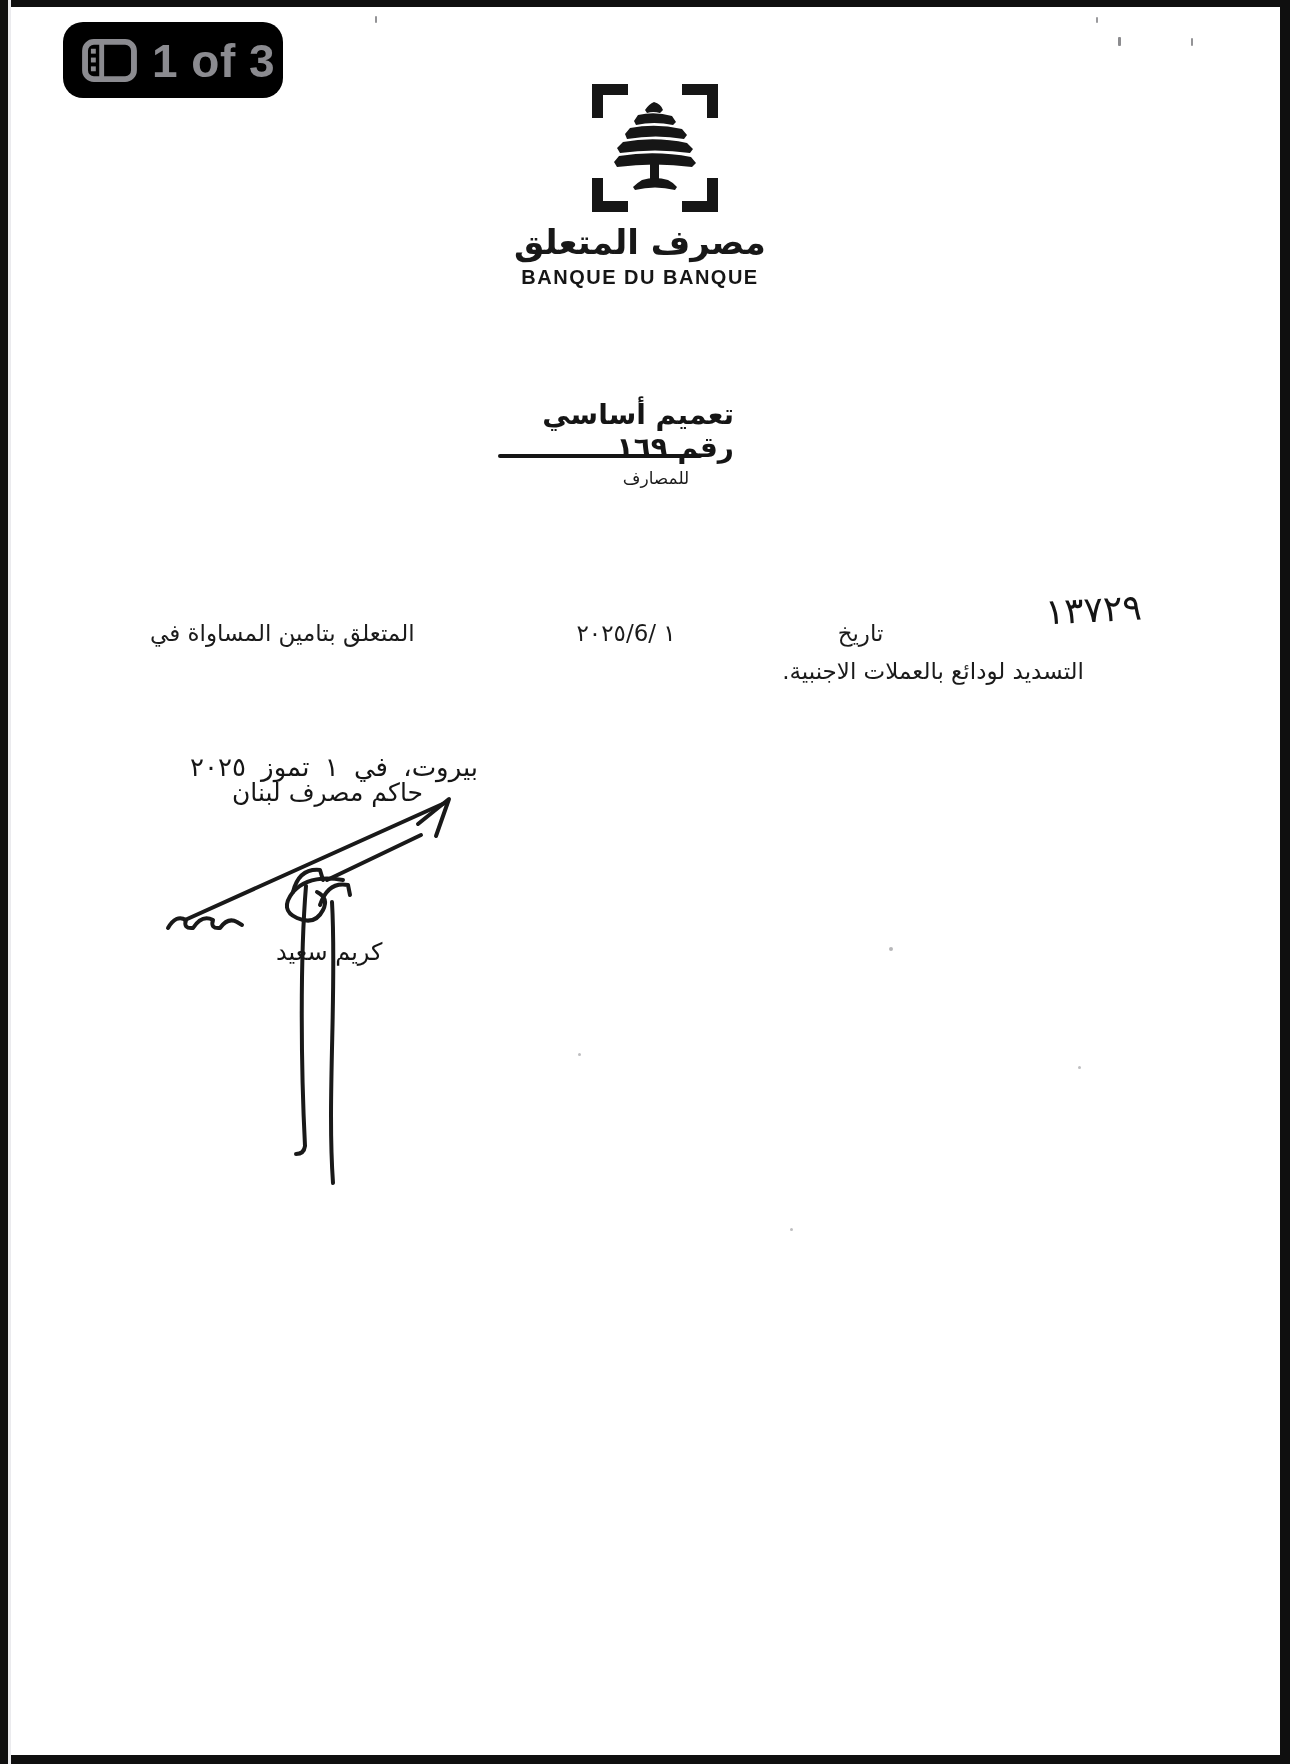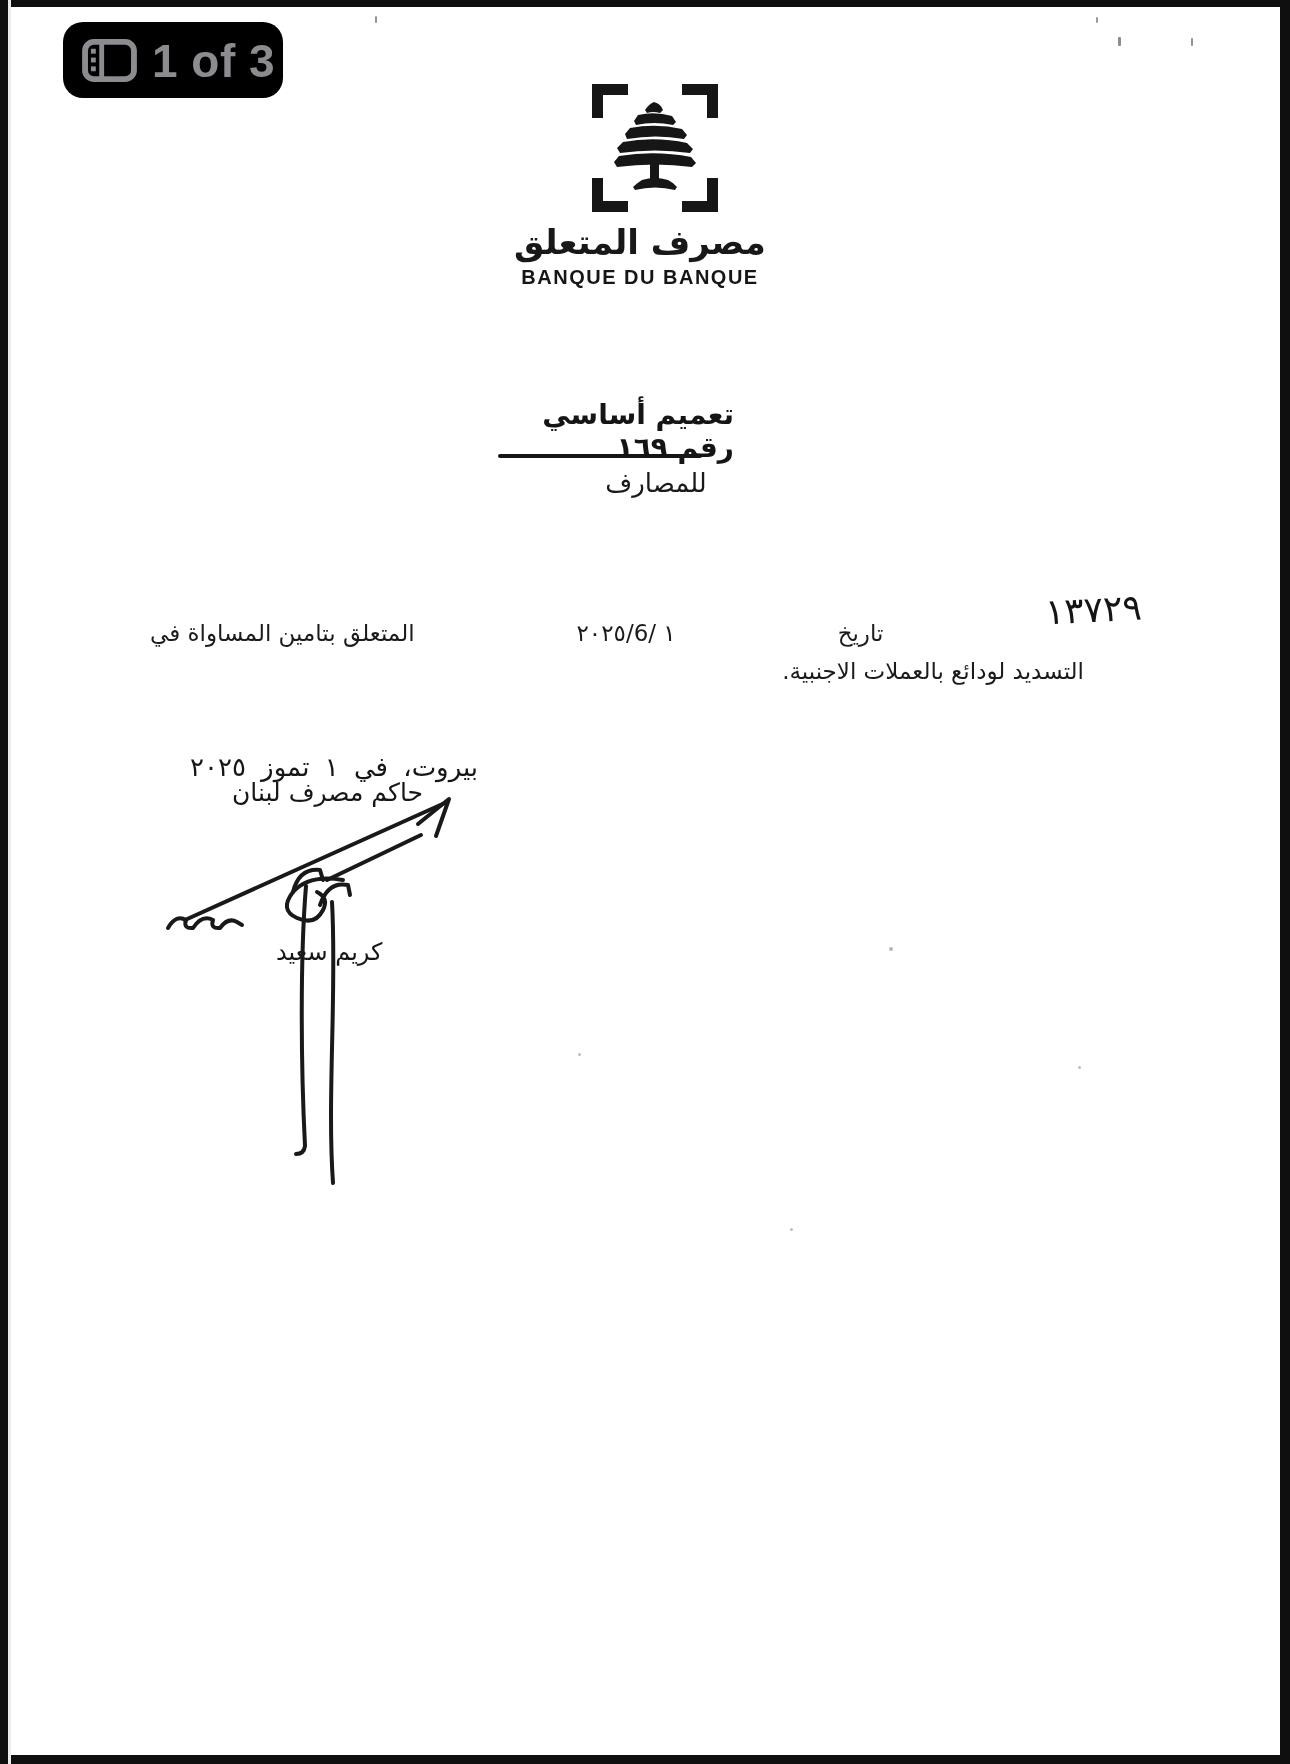--- a/index.html
+++ b/index.html
@@ -38,21 +38,21 @@
     letter-spacing:1.5px;color:#161616;
   }
 
   .circ-title{
     position:absolute;left:480px;top:398px;width:254px;text-align:right;
     font-size:28px;font-weight:600;direction:rtl;color:#151515;
   }
   .title-rule{position:absolute;left:498px;top:454px;width:204px;height:4px;background:#151515;border-radius:2px;}
   .addressee{
     position:absolute;left:600px;top:468px;width:112px;text-align:center;
-    font-size:26px;direction:rtl;color:#1a1a1a;
+    font-size:17px;direction:rtl;color:#1a1a1a;
   }
 
   
   .body-par{position:absolute;left:150px;top:596px;width:992px;direction:rtl;}
   .body-line1{
     display:flex;direction:rtl;justify-content:space-between;align-items:flex-end;
     font-size:23px;white-space:nowrap;height:50px;
   }
   .body-line1 span{display:inline-block;}
   .handwritten{

